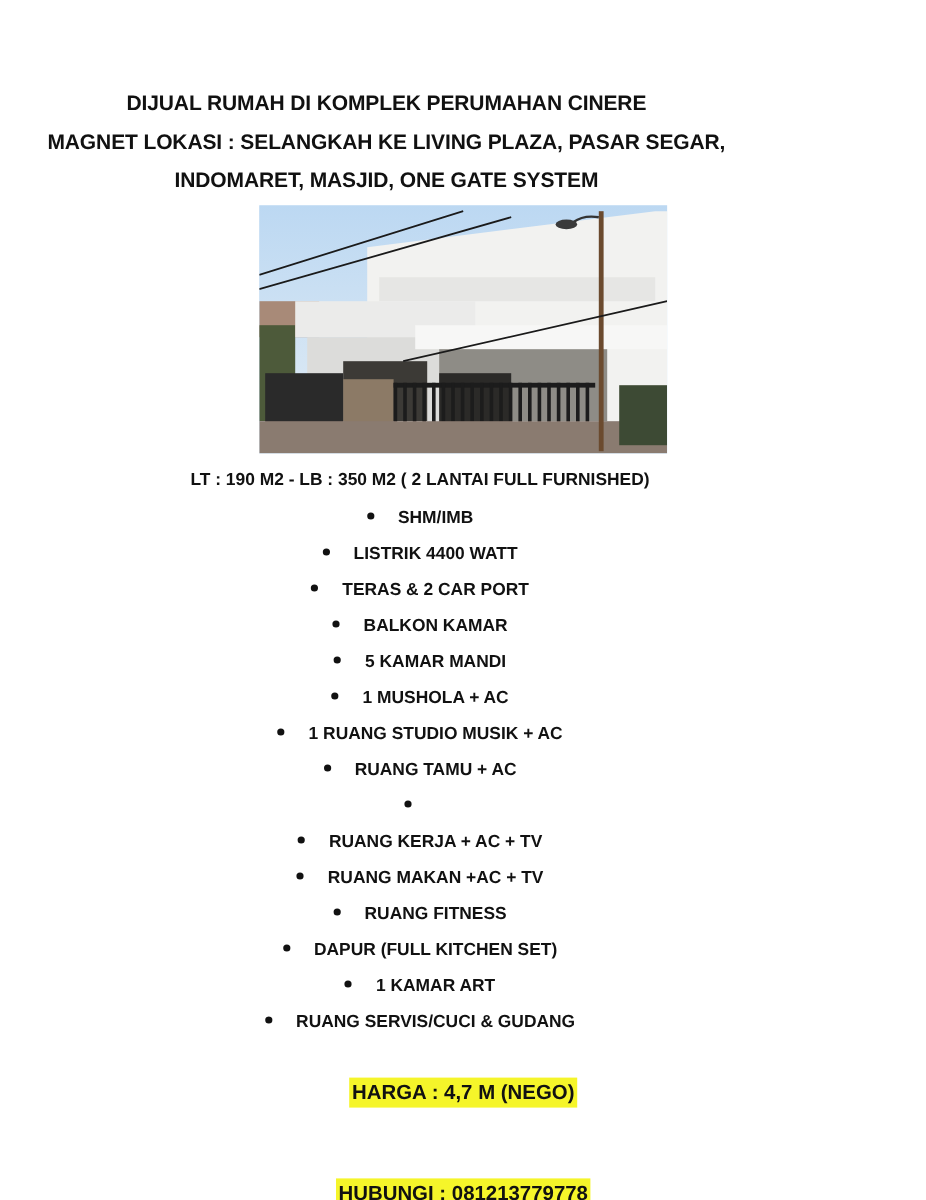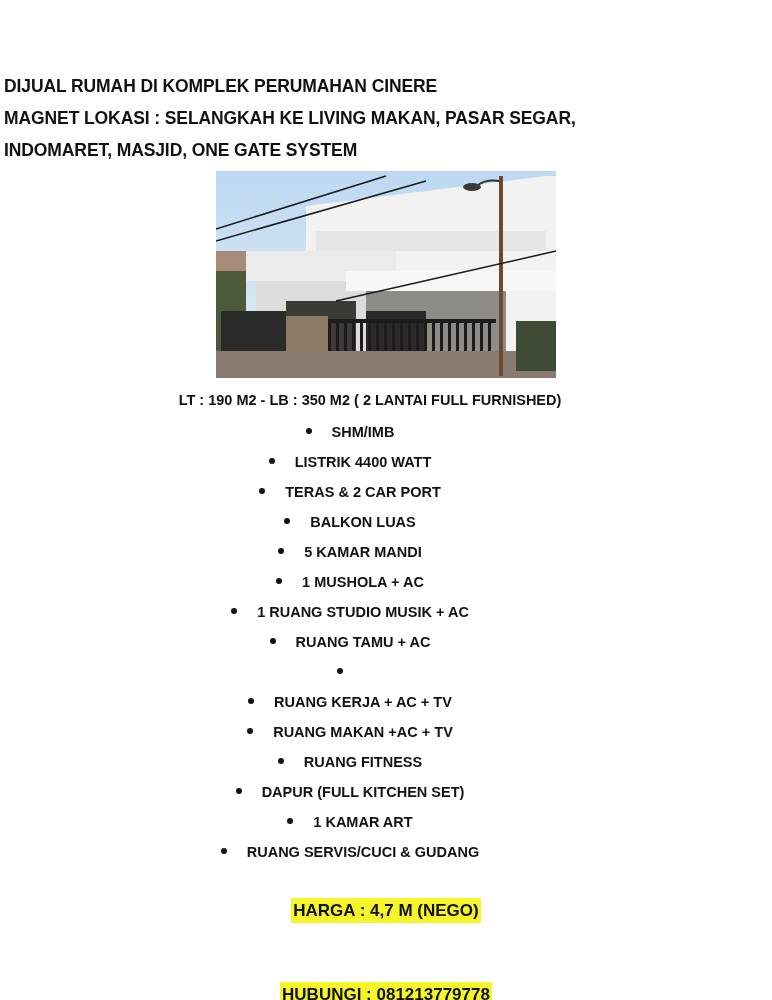--- a/index.html
+++ b/index.html
@@ -1,39 +1,39 @@
 <!DOCTYPE html>
 <html><head>
 <meta charset="utf-8">
 <style>
   html, body { margin: 0; padding: 0; background: #ffffff; }
   body { width: 772px; height: 1000px; position: relative; overflow: hidden;
          font-family: "Liberation Sans", sans-serif; color: #111111; }
-  .heading { position: absolute; left: 4px; width: 612px; text-align: left;
+  .heading { position: absolute; left: 16px; width: 612px; text-align: center;
              font-weight: bold; font-size: 17.5px; letter-spacing: -0.1px; }
   .photo { position: absolute; left: 216px; top: 171px; width: 340px; height: 207px;
            overflow: hidden; background: #cfe3f5; }
   .photo svg { display: block; width: 340px; height: 207px; }
   .specs { position: absolute; left: 0; top: 392px; width: 700px; text-align: center;
-           font-weight: bold; font-size: 14.5px; padding-left: 20px; }
+           font-weight: bold; font-size: 14.5px; }
   .features { position: absolute; left: 0; top: 420px; width: 700px; margin: 0; padding: 0;
               list-style: none; }
   .features li { height: 30px; line-height: 24px; text-align: center; font-weight: bold;
                  font-size: 14.5px; }
   .bullet { display: inline-block; width: 6px; height: 6px; border-radius: 50%;
             background: #111; vertical-align: middle; margin-right: 20px; position: relative; top: -2px; }
   .hl { position: absolute; left: 0; width: 772px; text-align: center; font-weight: bold;
         font-size: 17px; }
   .hl span { background: #f5f52a; padding: 3px 2px; }
 </style>
 </head>
 <body>
 
 <div class="heading" style="top:76px">DIJUAL RUMAH DI KOMPLEK PERUMAHAN CINERE</div>
-<div class="heading" style="top:108px">MAGNET LOKASI : SELANGKAH KE LIVING MAKAN, PASAR SEGAR,</div>
+<div class="heading" style="top:108px">MAGNET LOKASI : SELANGKAH KE LIVING PLAZA, PASAR SEGAR,</div>
 <div class="heading" style="top:140px">INDOMARET, MASJID, ONE GATE SYSTEM</div>
 
 <div class="photo" title="two-storey white house with black fence and street lamp">
   <svg viewBox="0 0 340 207" xmlns="http://www.w3.org/2000/svg">
     <defs>
       <linearGradient id="sky" x1="0" y1="0" x2="0" y2="1">
         <stop offset="0" stop-color="#bcd8f2"></stop>
           <stop offset="1" stop-color="#e3edf5"></stop>
       </linearGradient>
     </defs>
@@ -82,21 +82,21 @@
     <rect x="300" y="150" width="40" height="50" fill="#3d4a34"></rect>
   </svg>
 </div>
 
 <div class="specs">LT : 190 M2 - LB : 350 M2 ( 2 LANTAI FULL FURNISHED)</div>
 
 <ul class="features">
   <li><span class="bullet"></span><span>SHM/IMB</span></li>
   <li><span class="bullet"></span><span>LISTRIK 4400 WATT</span></li>
   <li><span class="bullet"></span><span>TERAS &amp; 2 CAR PORT</span></li>
-  <li><span class="bullet"></span><span>BALKON LUAS</span></li>
+  <li><span class="bullet"></span><span>BALKON KAMAR</span></li>
   <li><span class="bullet"></span><span>5 KAMAR MANDI</span></li>
   <li><span class="bullet"></span><span>1 MUSHOLA + AC</span></li>
   <li><span class="bullet"></span><span>1 RUANG STUDIO MUSIK + AC</span></li>
   <li><span class="bullet"></span><span>RUANG TAMU + AC</span></li>
   <li><span class="bullet"></span></li>
   <li><span class="bullet"></span><span>RUANG KERJA + AC + TV</span></li>
   <li><span class="bullet"></span><span>RUANG MAKAN +AC + TV</span></li>
   <li><span class="bullet"></span><span>RUANG FITNESS</span></li>
   <li><span class="bullet"></span><span>DAPUR (FULL KITCHEN SET)</span></li>
   <li><span class="bullet"></span><span>1 KAMAR ART</span></li>

